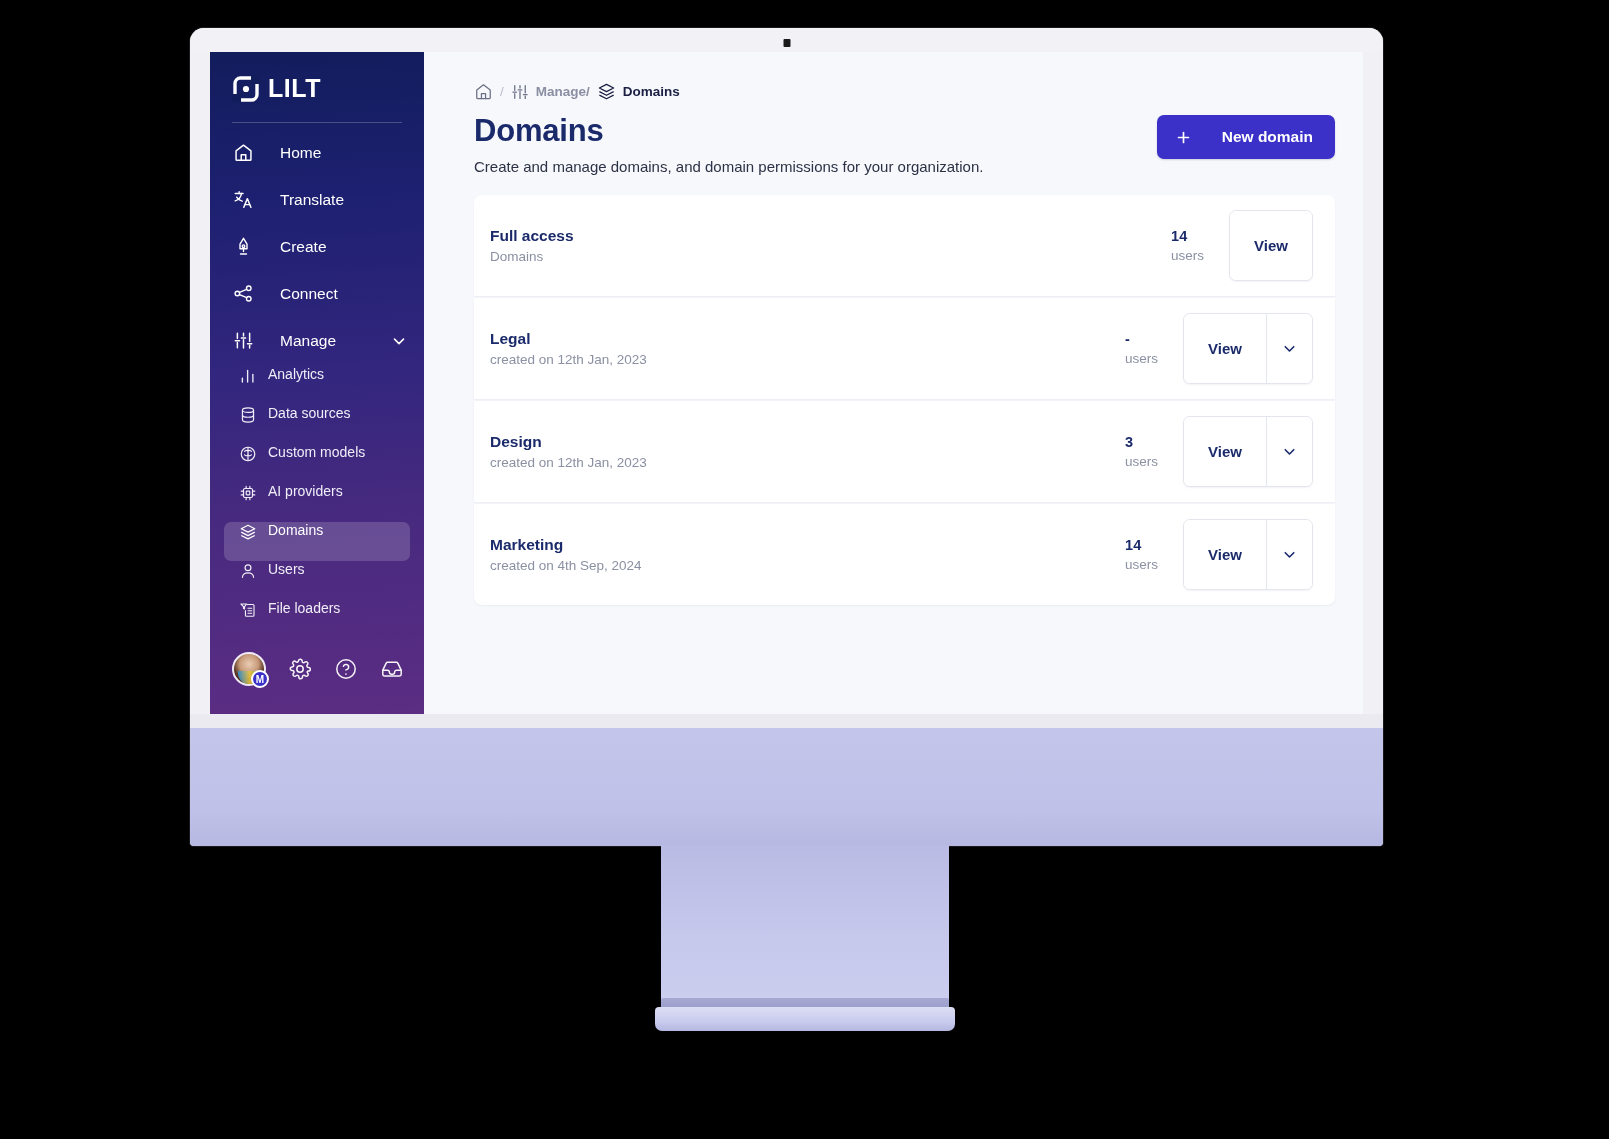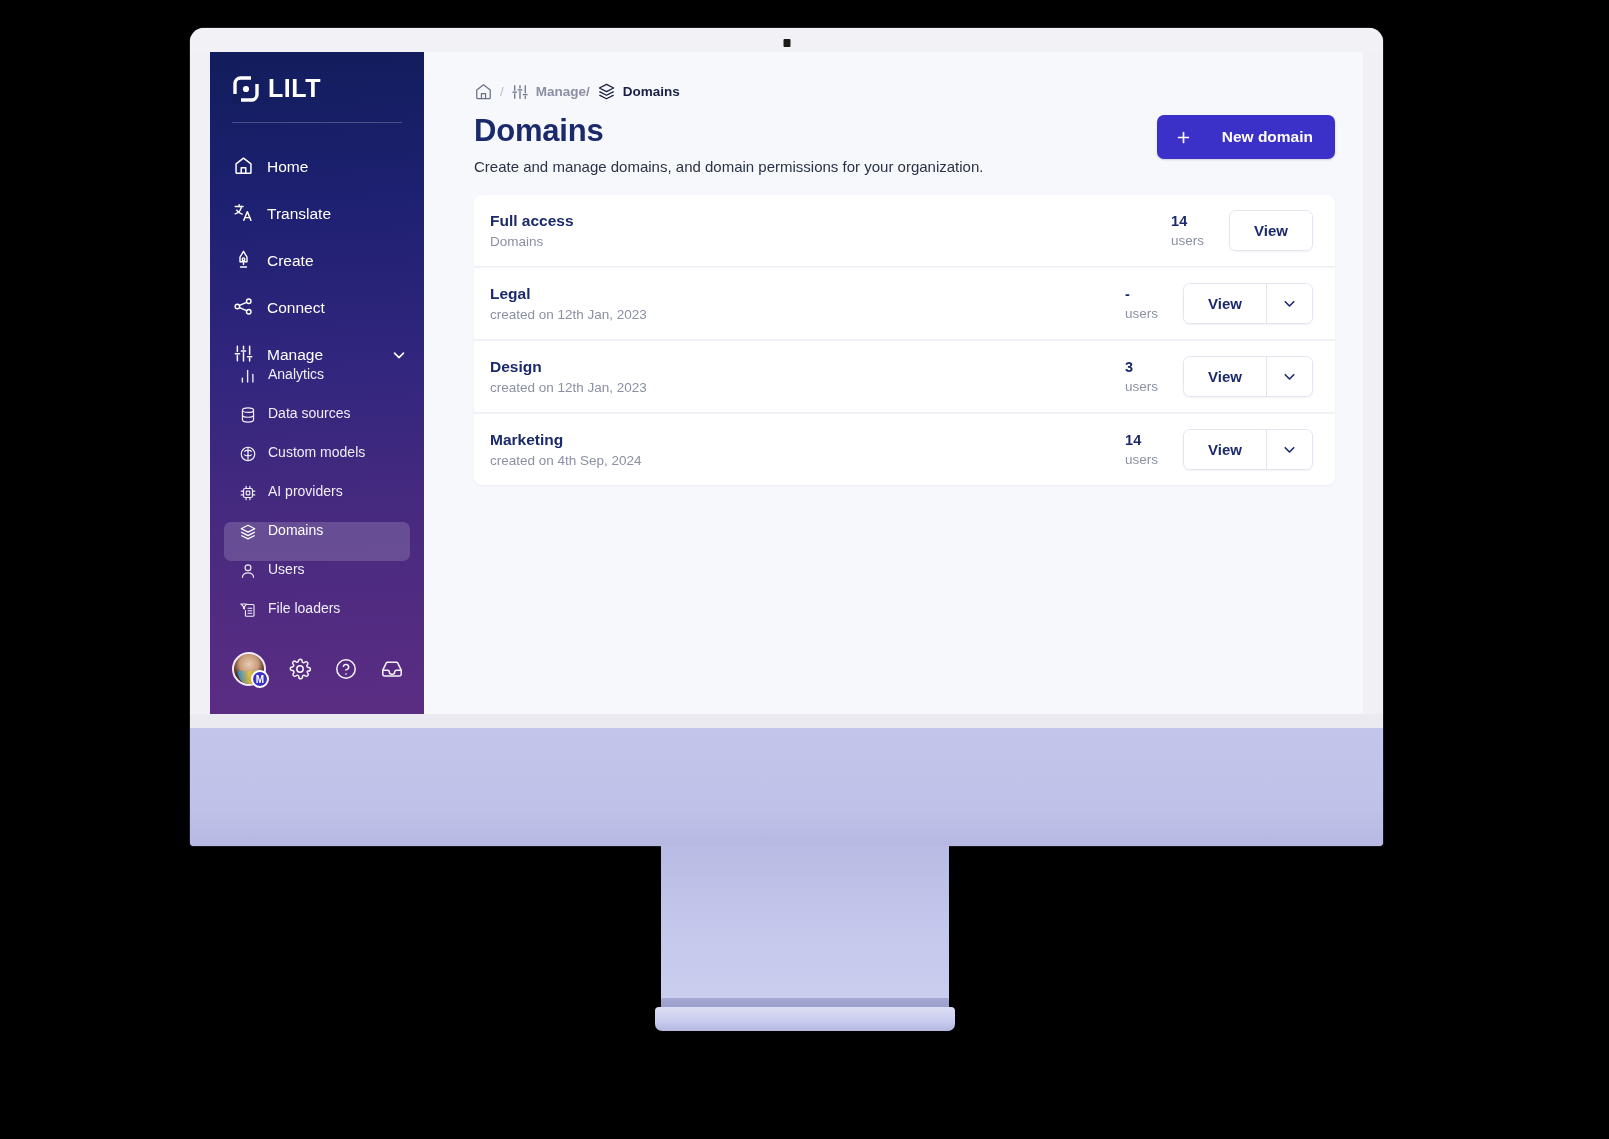--- a/index.html
+++ b/index.html
@@ -70,21 +70,21 @@
     color: #ffffff;
     display: flex; flex-direction: column;
   }
   .logo-row { display: flex; align-items: center; gap: 8px; padding: 22px 0 0 22px; }
   .logo-mark { width: 28px; height: 28px; position: relative; }
   .logo-text { font-size: 25px; font-weight: 700; letter-spacing: 0.5px; color:#fff; }
   .logo-sep { height: 1px; background: rgba(255,255,255,0.22); margin: 19px 22px 0 22px; }
 
   .nav { margin-top: 6px; }
   .nav-item {
-    display: flex; align-items: flex-end; gap: 13px;
+    display: flex; align-items: center; gap: 26px;
     height: 47px; padding: 0 16px 0 22px;
     font-size: 15.5px; color: #ffffff; cursor: pointer;
     position: relative;
   }
   .nav-item .ico { width: 22px; height: 22px; display:flex; align-items:center; justify-content:center; flex:0 0 22px;}
   .nav-item.group > .chev { margin-left: auto; }
 
   .subnav { padding: 2px 14px 0 14px; }
   .sub-item {
     display: flex; align-items: flex-start; gap: 11px;
@@ -155,21 +155,21 @@
   .row-name { font-size: 15.5px; font-weight: 700; color: #1b2a6b; }
   .row-sub { margin-top: 4px; font-size: 13.5px; color: #8b90a2; }
   .row-count { text-align: left; width: 52px; flex: 0 0 52px; margin-right: 6px; }
   .count-num { font-size: 14.5px; font-weight: 700; color: #1b2a6b; }
   .count-lbl { margin-top: 4px; font-size: 13.5px; color: #8b90a2; }
 
   .btn-group { display: inline-flex; align-items: stretch; border: 1px solid #e3e5ef; border-radius: 7px; background: #fff; box-shadow: 0 1px 2px rgba(30,35,80,.06); overflow: hidden; }
   .btn-view {
     background: #fff; border: none; color: #1b2a6b;
     font-family: inherit; font-size: 15px; font-weight: 700;
-    padding: 11px 24px; cursor: pointer;
+    padding: 26px 24px; cursor: pointer;
   }
   .btn-chev {
     background: #fff; border: none; border-left: 1px solid #e3e5ef;
     padding: 0 14px; cursor: pointer; display:flex; align-items:center; justify-content:center;
     color: #1b2a6b;
   }
   .btn-solo { border: 1px solid #e3e5ef; border-radius: 7px; background:#fff; box-shadow: 0 1px 2px rgba(30,35,80,.06); }
 
   svg { display: block; }
 </style>

